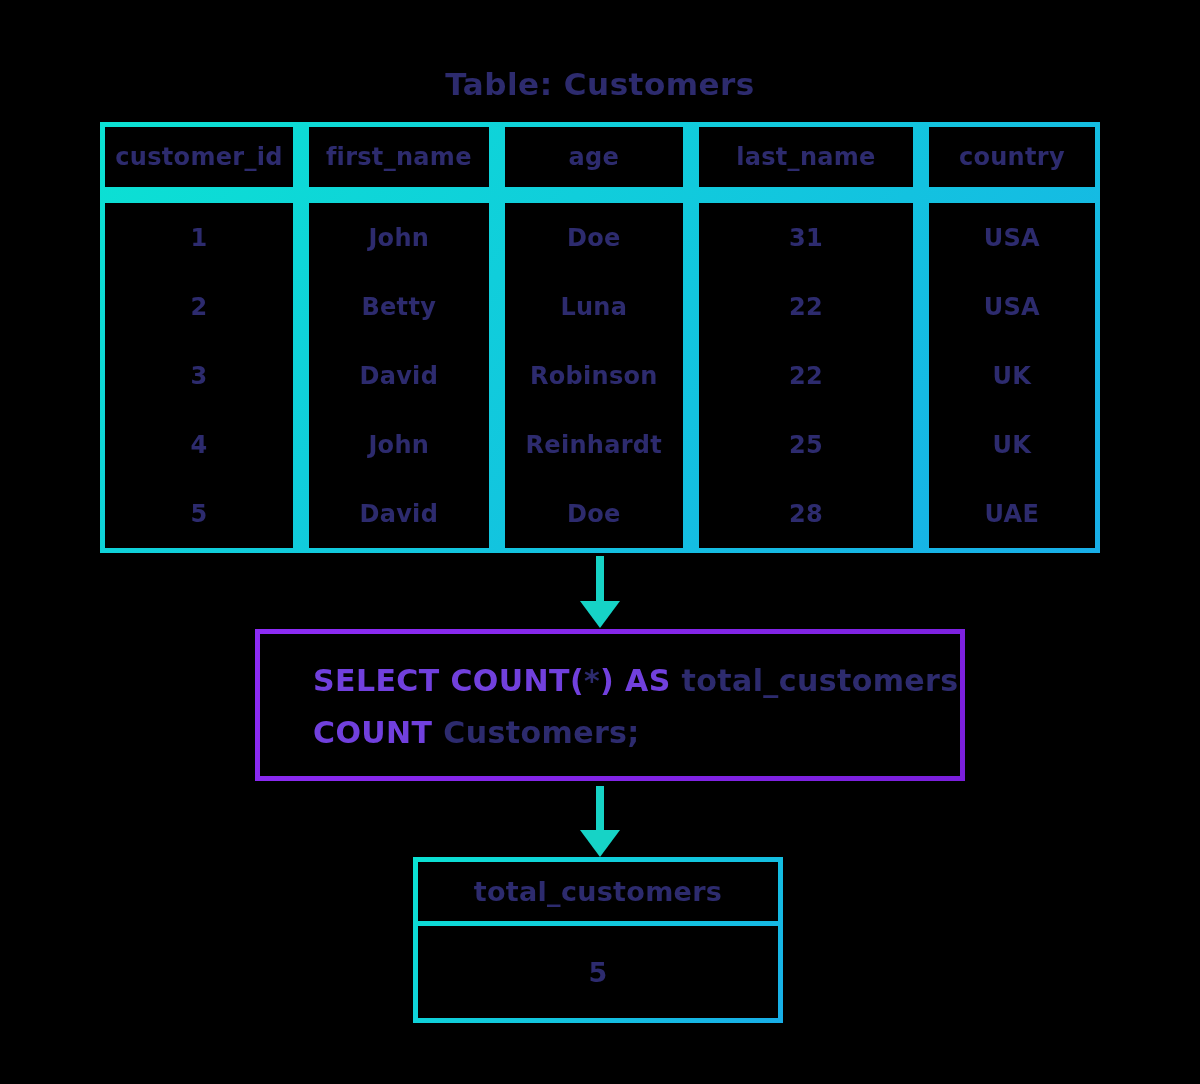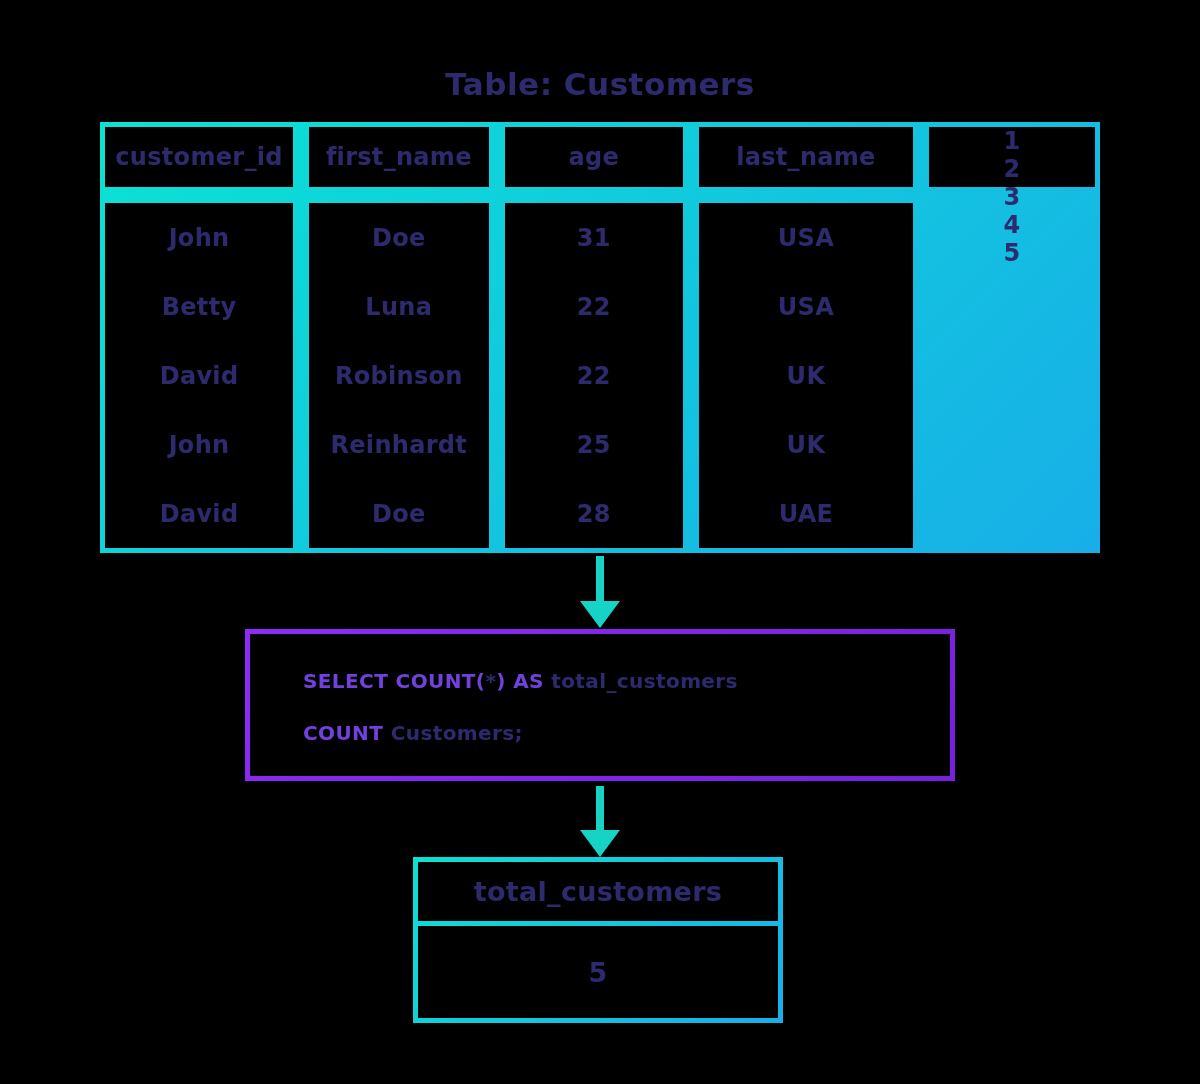--- a/index.html
+++ b/index.html
@@ -37,24 +37,24 @@
     border-left:20px solid transparent; border-right:20px solid transparent;
     border-top:27px solid var(--arrow);
   }
   #arrow1 { left:578px; top:556px; height:72px; }
   #arrow1 .stem { height:46px; }
   #arrow1 .head { top:45px; }
   #arrow2 { left:578px; top:786px; height:71px; }
   #arrow2 .stem { height:45px; }
   #arrow2 .head { top:44px; }
   .sqlbox {
-    position:absolute; left:245px; top:629px; width:710px; height:152px; box-sizing:border-box;
+    position:absolute; left:255px; top:629px; width:710px; height:152px; box-sizing:border-box;
     border:5px solid var(--purple1);
     border-image:linear-gradient(135deg, var(--purple1), var(--purple2)) 1;
-    padding:21px 0 15px 53px; font-size:20px; line-height:52px;
+    padding:21px 0 15px 53px; font-size:30px; line-height:52px;
     color:var(--navy); letter-spacing:0.4px;
   }
   .sqlline { white-space:pre; }
   .kw { color:var(--keyword); }
   .resulttable {
     position:absolute; left:413px; top:857px; width:370px; height:166px;
     background:linear-gradient(135deg, var(--cyan), var(--cyanblue));
     display:grid; grid-template-rows:59px 1fr; gap:5px; padding:5px; box-sizing:border-box;
   }
   .resulttable .cell { font-size:27px; }
@@ -65,20 +65,21 @@
 <div>
 
   <div class="title">Table: Customers</div>
 
   <div class="gridtable">
 
     <div class="cell">customer_id</div>
     <div class="cell">first_name</div>
     <div class="cell">age</div>
     <div class="cell">last_name</div>
+    <div class="cell">country</div>
 
     <div class="colcell">
       <span class="val">1</span>
       <span class="val">2</span>
       <span class="val">3</span>
       <span class="val">4</span>
       <span class="val">5</span>
     </div>
     <div class="colcell">
       <span class="val">John</span>

